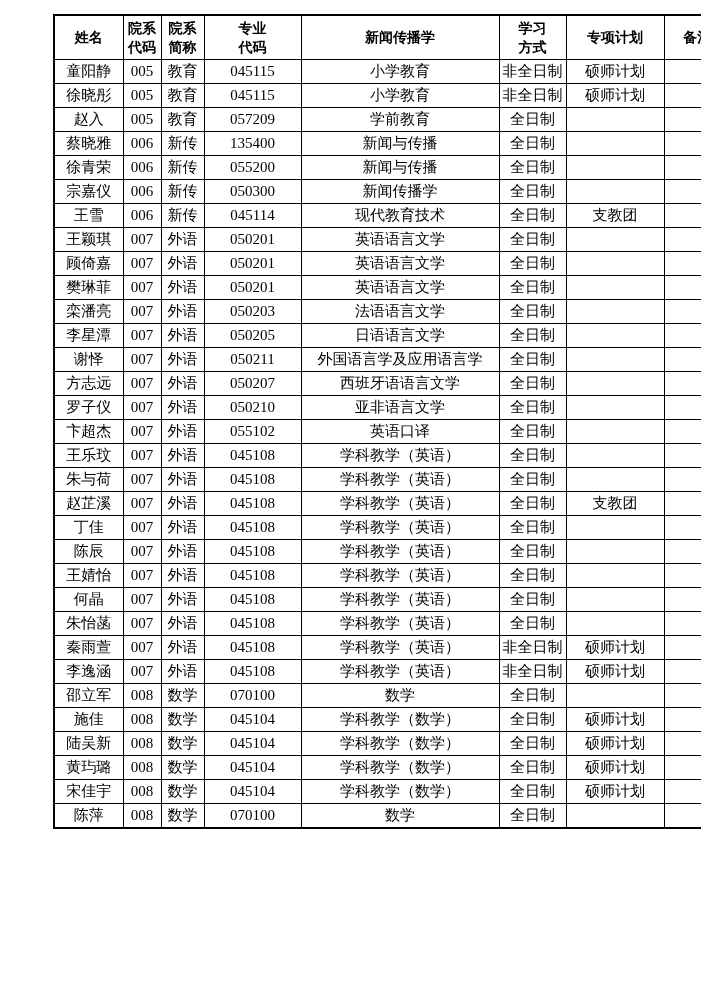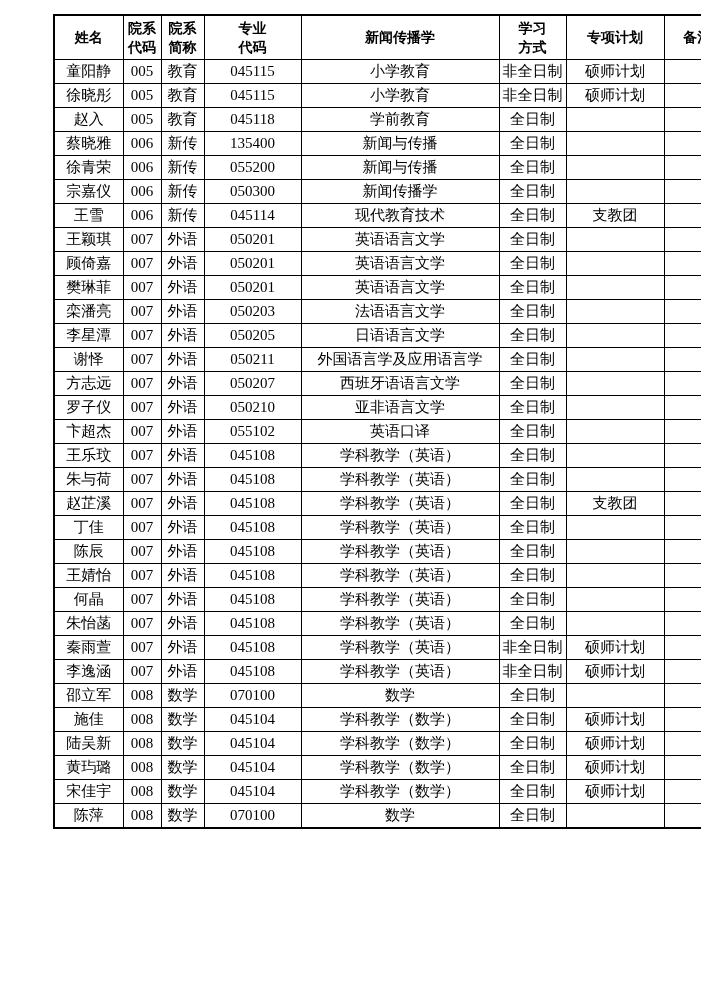--- a/index.html
+++ b/index.html
@@ -97,21 +97,21 @@
           <td>045115</td>
           <td>小学教育</td>
           <td>非全日制</td>
           <td>硕师计划</td>
           <td></td>
         </tr>
         <tr>
           <td>赵入</td>
           <td>005</td>
           <td>教育</td>
-          <td>045118</td>
+          <td>057209</td>
           <td>学前教育</td>
           <td>全日制</td>
           <td></td>
           <td></td>
         </tr>
         <tr>
           <td>蔡晓雅</td>
           <td>006</td>
           <td>新传</td>
           <td>135400</td>

